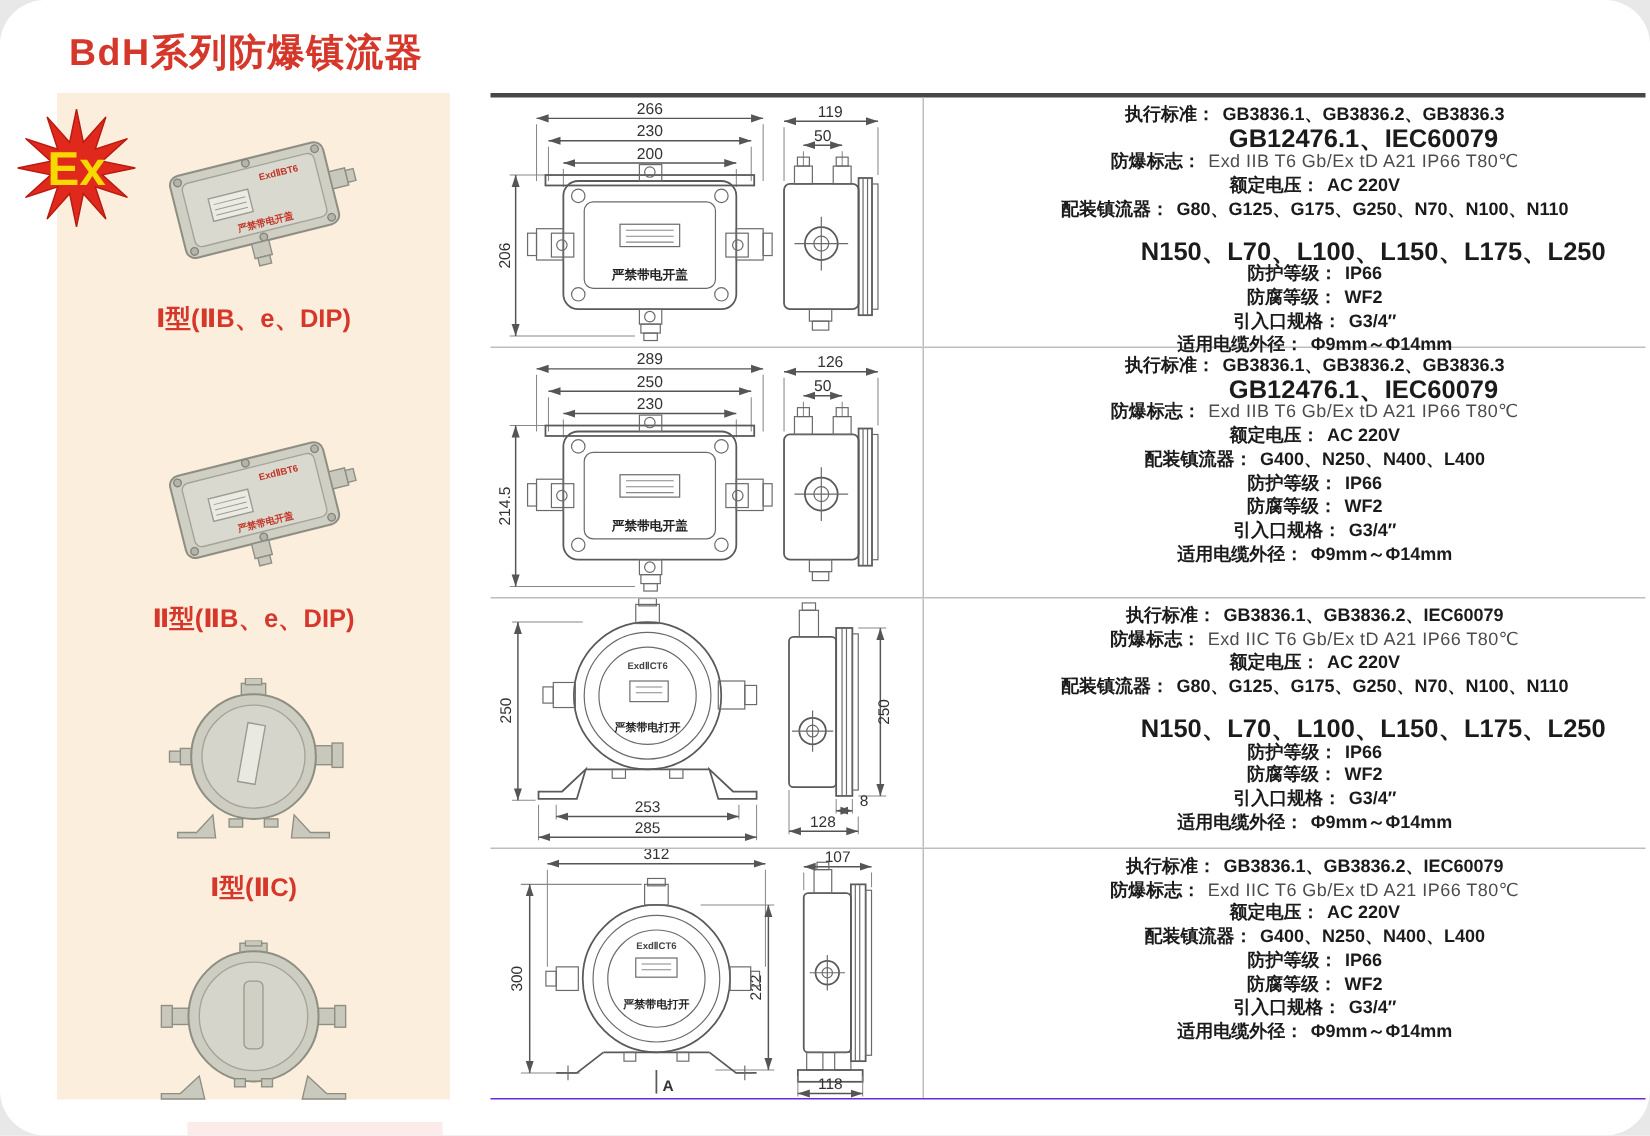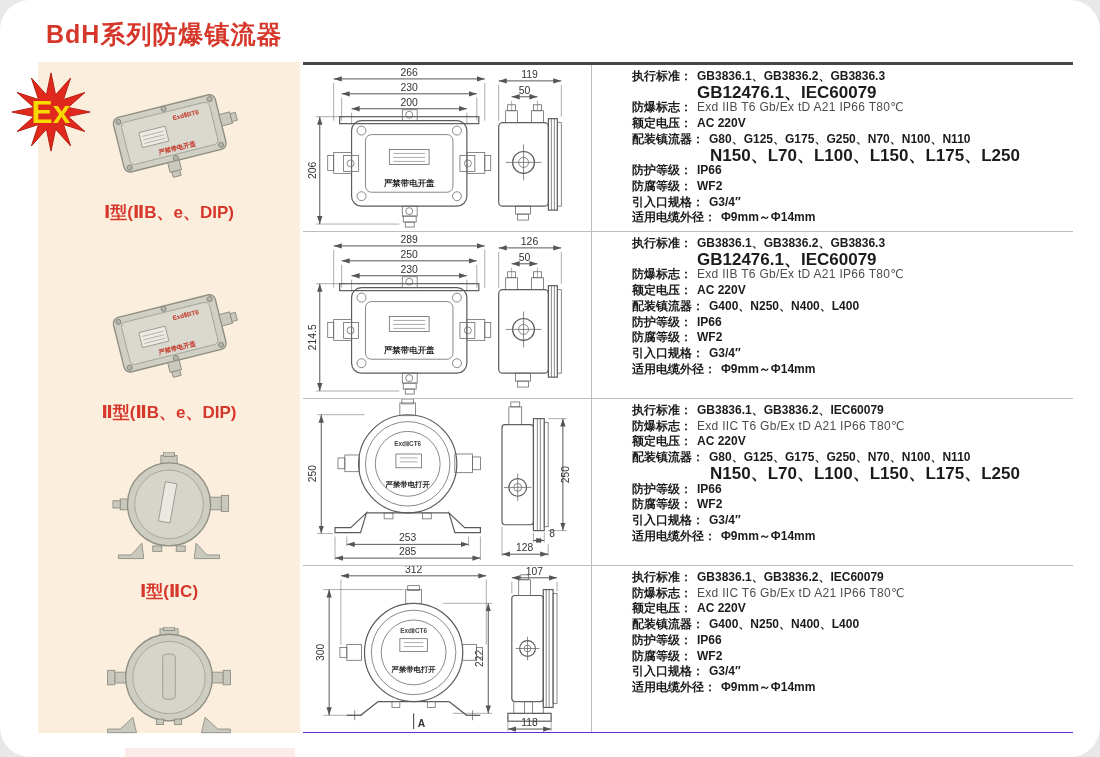--- a/index.html
+++ b/index.html
@@ -7,33 +7,33 @@
         font-family:"Liberation Sans","DejaVu Sans",sans-serif;border-radius:30px;}
   .title{position:absolute;left:46px;top:18px;font-size:25px;font-weight:bold;color:#d6372b;letter-spacing:1px;}
   
   .left-panel{position:absolute;left:38px;top:62px;width:262px;height:671px;background:#fbeedd;}
   .ex-star{position:absolute;left:2px;top:70px;width:98px;height:84px;z-index:3;}
   .products{display:flex;flex-direction:column;align-items:center;}
   .product{display:flex;flex-direction:column;align-items:center;}
   .p1{margin-top:18px;} .p2{margin-top:56px;} .p3{margin-top:28px;} .p4{margin-top:24px;}
   .plabel{margin-top:16px;font-size:17px;font-weight:bold;color:#d6372b;white-space:nowrap;}
   
-  .table{position:absolute;left:303px;top:62px;width:770px;height:673px;
-         border-top:3px solid #474747;}
+  .table{position:absolute;left:327px;top:62px;width:770px;height:673px;
+         border-top:3px solid #474747;text-align:center;}
   .trow{display:flex;height:167px;border-bottom:1px solid #bdbdbd;box-sizing:border-box;}
   .dcell{width:288px;position:relative;}
   .dcell svg{display:block;width:288px;height:166px;}
   .scell{flex:1;border-left:1px solid #bdbdbd;padding:4px 0 0 40px;box-sizing:border-box;}
   .spec-line{font-size:12px;line-height:15.7px;color:#1b1b1b;white-space:nowrap;}
   .lbl{font-weight:bold;margin-right:5px;}
   .val{font-weight:bold;}
   .val.dimv{font-weight:normal;color:#4c4c4c;letter-spacing:.3px;}
   .cont{font-size:17px;line-height:15.7px;font-weight:bold;color:#1b1b1b;white-space:nowrap;}
   .cont:empty{display:none;}
-  .ind5{padding-left:65px;} .ind6{padding-left:78px;}
+  .ind5{padding-left:65px;} .ind6{padding-left:78px;margin-top:12px;}
   
   .ln{fill:none;stroke:#5a5a5a;stroke-width:1.2;}
   .lnt{fill:none;stroke:#6a6a6a;stroke-width:0.8;}
   .dim{stroke:#555;stroke-width:1;}
   .ext{stroke:#888;stroke-width:0.7;}
   .dtx{font:10.5px "Liberation Sans",sans-serif;fill:#333;text-anchor:middle;}
   .ztx{font-weight:bold;font-size:8.5px;fill:#222;text-anchor:middle;font-family:"Liberation Sans",sans-serif;}
   .zmk{font-weight:bold;font-size:6.5px;fill:#444;text-anchor:middle;font-family:"Liberation Sans",sans-serif;}
   .ptx{font-weight:bold;font-size:7px;fill:#c43325;text-anchor:middle;font-family:"Liberation Sans",sans-serif;}
   .star-txt{font-weight:bold;font-size:34px;fill:#f7d800;text-anchor:middle;font-family:"Liberation Sans",sans-serif;}

